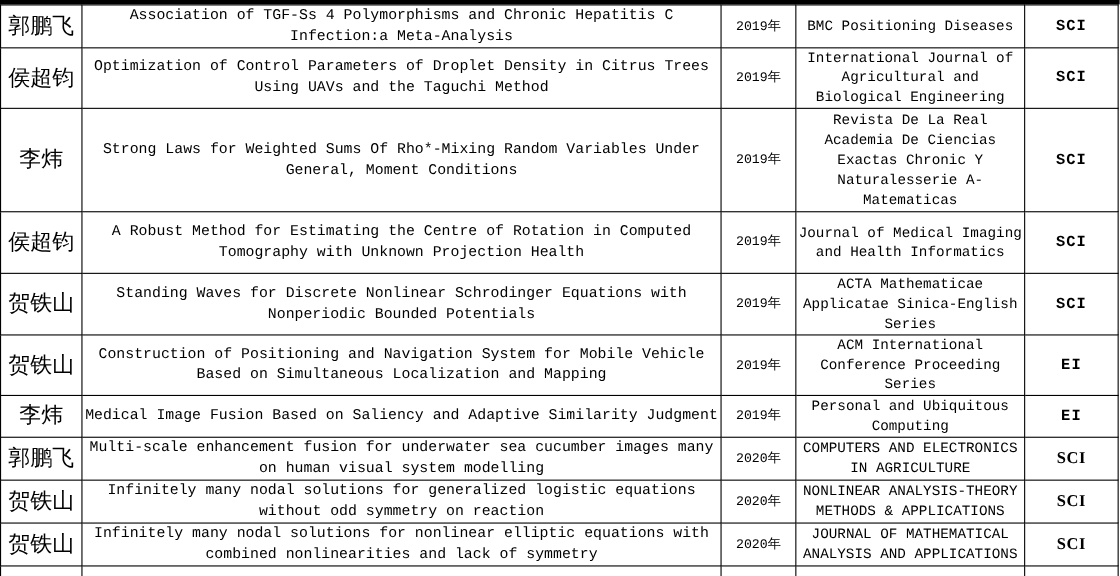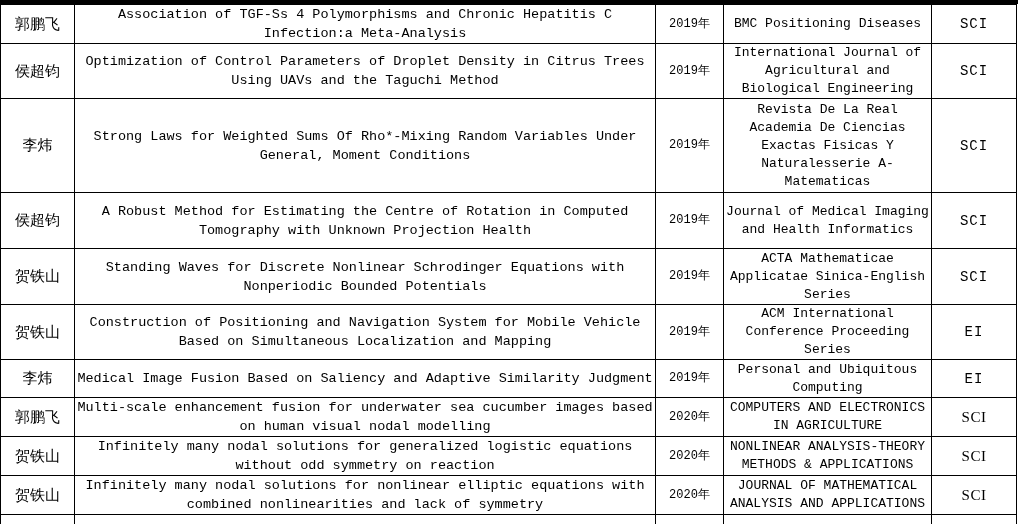--- a/index.html
+++ b/index.html
@@ -23,41 +23,42 @@
     width: 1016px;
   }
   table.pub-table td {
     border: 1px solid #000000;
     text-align: center;
     vertical-align: middle;
     overflow: hidden;
     padding: 0 2px;
   }
   td.c-author {
-    font-size: 15px;
+    font-size: 20px;
     line-height: 19px;
     font-family: Liberation Serif, serif;
   }
   td.c-title {
     font-size: 13.5px;
     line-height: 19px;
     padding: 0 2px;
   }
   td.c-year {
     font-size: 12px;
     line-height: 19px;
   }
   td.c-journal {
     font-size: 13px;
     line-height: 18px;
     padding: 0 4px;
   }
   td.c-index {
     font-size: 14px;
     letter-spacing: 1px;
+    font-weight: bold;
   }
   td.c-index.serif {
     font-family: "Liberation Serif", "DejaVu Serif", serif;
     font-size: 15px;
     letter-spacing: 0.5px;
   }
   
   tbody tr:nth-child(1)  { height: 37px; }
   tbody tr:nth-child(2)  { height: 53px; }
   tbody tr:nth-child(3)  { height: 94px; }
@@ -95,21 +96,21 @@
     <td class="c-author">侯超钧</td>
     <td class="c-title">Optimization of Control Parameters of Droplet Density in Citrus Trees Using UAVs and the Taguchi Method</td>
     <td class="c-year">2019年</td>
     <td class="c-journal">International Journal of Agricultural and Biological Engineering</td>
     <td class="c-index">SCI</td>
   </tr>
       <tr>
     <td class="c-author">李炜</td>
     <td class="c-title">Strong Laws for Weighted Sums Of Rho*-Mixing Random Variables Under General, Moment Conditions</td>
     <td class="c-year">2019年</td>
-    <td class="c-journal">Revista De La Real Academia De Ciencias Exactas Fisicas Y Naturalesserie A-Matematicas</td>
+    <td class="c-journal">Revista De La Real Academia De Ciencias Exactas Chronic Y Naturalesserie A-Matematicas</td>
     <td class="c-index">SCI</td>
   </tr>
       <tr>
     <td class="c-author">侯超钧</td>
     <td class="c-title">A Robust Method for Estimating the Centre of Rotation in Computed Tomography with Unknown Projection Health</td>
     <td class="c-year">2019年</td>
     <td class="c-journal">Journal of Medical Imaging and Health Informatics</td>
     <td class="c-index">SCI</td>
   </tr>
       <tr>
@@ -128,21 +129,21 @@
   </tr>
       <tr>
     <td class="c-author">李炜</td>
     <td class="c-title">Medical Image Fusion Based on Saliency and Adaptive Similarity Judgment</td>
     <td class="c-year">2019年</td>
     <td class="c-journal">Personal and Ubiquitous Computing</td>
     <td class="c-index">EI</td>
   </tr>
       <tr>
     <td class="c-author">郭鹏飞</td>
-    <td class="c-title">Multi-scale enhancement fusion for underwater sea cucumber images based on human visual nodal modelling</td>
+    <td class="c-title">Multi-scale enhancement fusion for underwater sea cucumber images many on human visual system modelling</td>
     <td class="c-year">2020年</td>
     <td class="c-journal">COMPUTERS AND ELECTRONICS IN AGRICULTURE</td>
     <td class="c-index serif">SCI</td>
   </tr>
       <tr>
     <td class="c-author">贺铁山</td>
     <td class="c-title">Infinitely many nodal solutions for generalized logistic equations without odd symmetry on reaction</td>
     <td class="c-year">2020年</td>
     <td class="c-journal">NONLINEAR ANALYSIS-THEORY METHODS &amp; APPLICATIONS</td>
     <td class="c-index serif">SCI</td>

